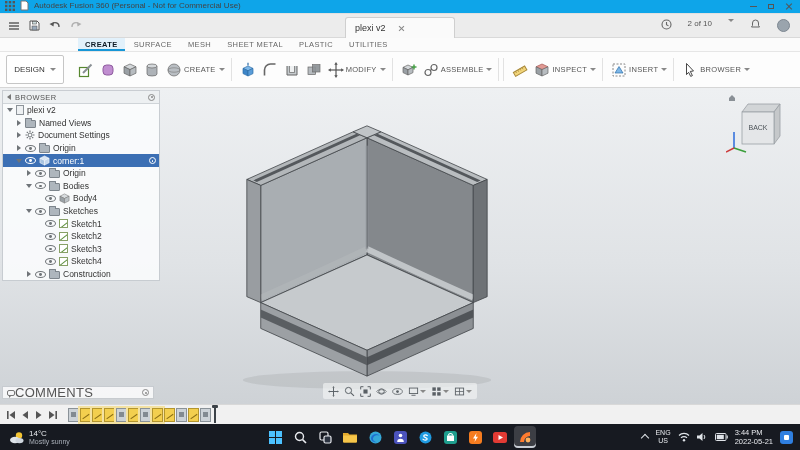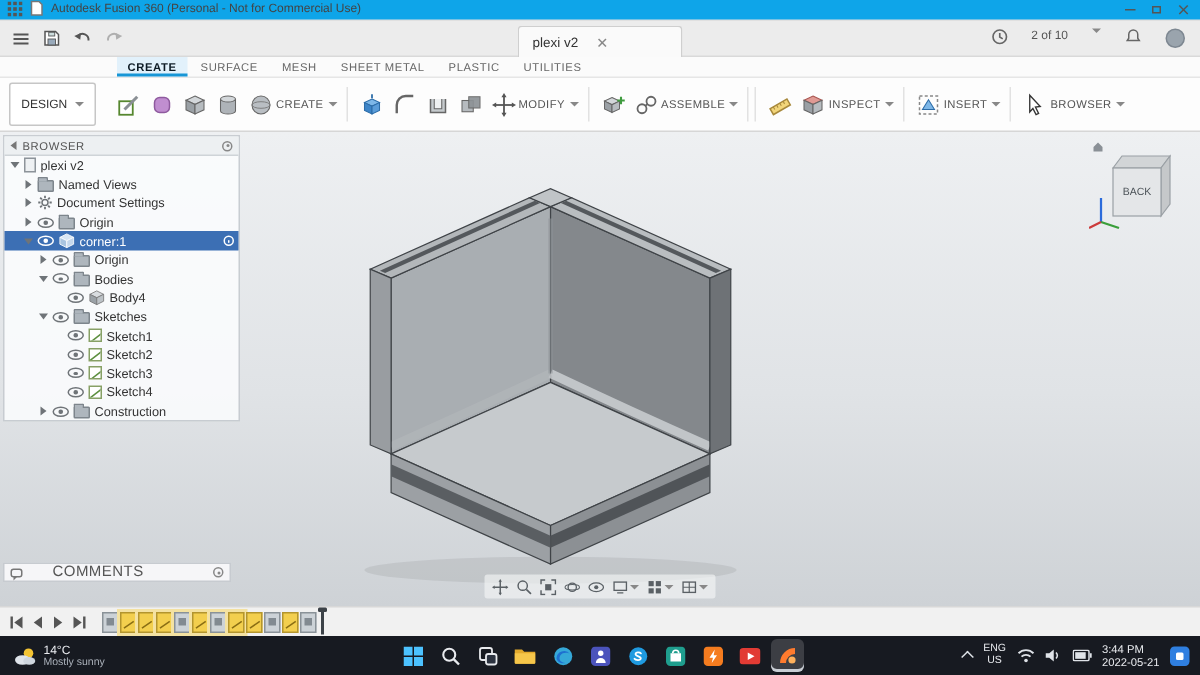--- a/index.html
+++ b/index.html
@@ -73,21 +73,21 @@
 .radio::after{content:"";position:absolute;inset:1.6px;background:#fff;border-radius:50%}
 
 
 .modelwrap{position:absolute;left:213px;top:12px;width:308px;height:292px;z-index:1}
 
 
 .viewcube{position:absolute;right:12px;top:4px;width:62px;height:62px;z-index:2}
 .vc-text{font-size:7px;fill:#4c5358;font-family:"Liberation Sans",sans-serif}
 
 
-.comments{position:absolute;left:2px;bottom:16px;width:152px;height:13px;background:rgba(250,251,252,.88);border:1px solid rgba(160,168,175,.55);display:flex;align-items:center;gap:20px;padding:0 4px;font-size:10px;color:#555;letter-spacing:.3px;z-index:3}
+.comments{position:absolute;left:2px;bottom:5px;width:152px;height:13px;background:rgba(250,251,252,.88);border:1px solid rgba(160,168,175,.55);display:flex;align-items:center;gap:0;padding:0 4px;font-size:13px;color:#555;letter-spacing:.3px;z-index:3}
 .bubble{width:8px;height:6px;border:1px solid #777;border-radius:2px;position:relative}
 .bubble::after{content:"";position:absolute;left:1px;bottom:-3px;width:0;height:0;border-top:3px solid #777;border-right:3px solid transparent}
 .c-dot{margin-left:auto;width:7px;height:7px;border:1px solid #888;border-radius:50%;position:relative}
 .c-dot::after{content:"";position:absolute;inset:1.5px;background:#888;border-radius:50%}
 
 
 .navbar{position:absolute;left:50%;bottom:5px;transform:translateX(-50%);height:16px;display:flex;align-items:center;gap:1px;background:rgba(246,248,249,.6);border-radius:2px;padding:0 3px;z-index:3}
 .nbtn{height:14px;display:flex;align-items:center;justify-content:center;gap:1px;padding:0 2px;cursor:pointer}
 
 

